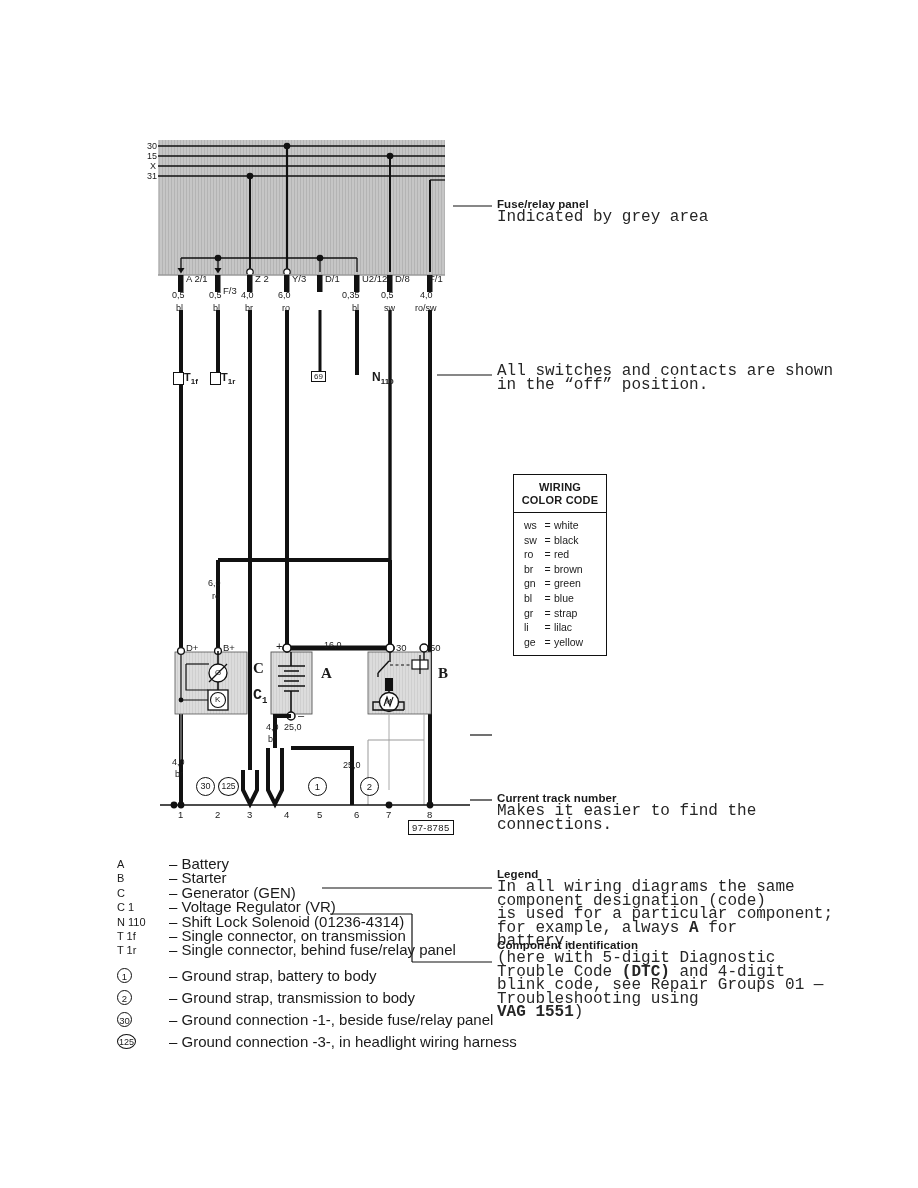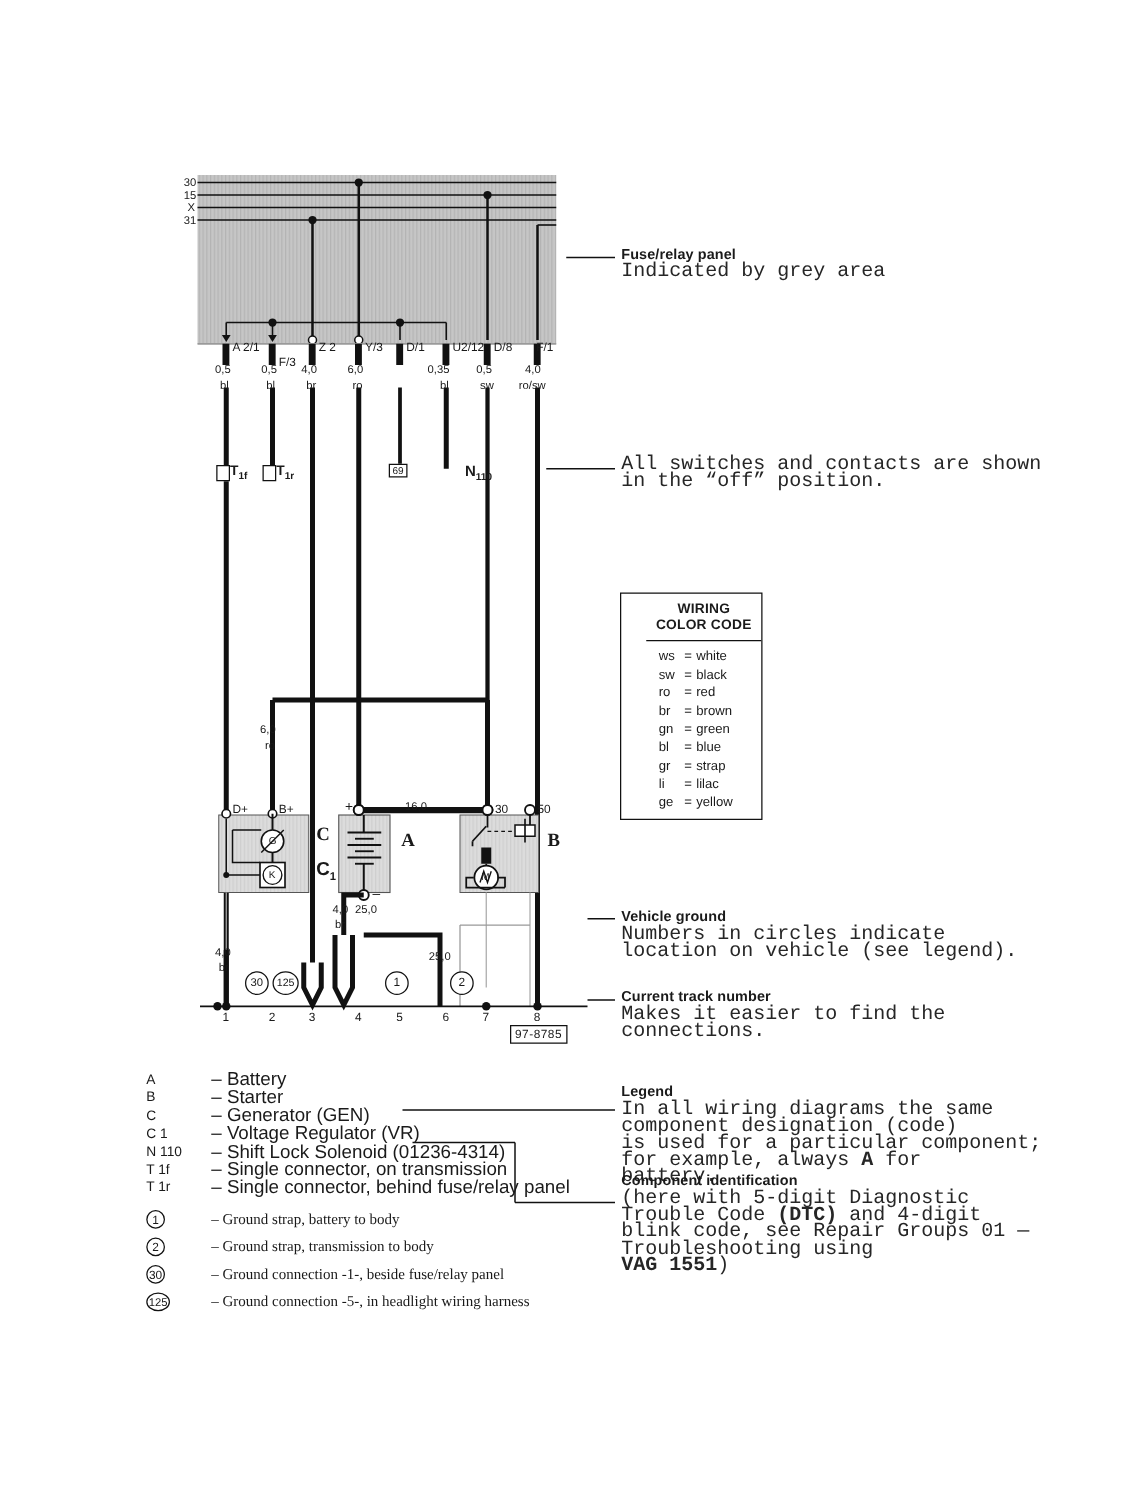--- a/index.html
+++ b/index.html
@@ -11,48 +11,48 @@
   .stage{position:absolute;left:0;top:0;width:918px;height:1188px;overflow:hidden;}
   svg.diagram{position:absolute;left:0;top:0;width:918px;height:1188px;}
 
   
   .ann{position:absolute;}
   .ann .hd{font-weight:bold;font-size:11.5px;line-height:14px;letter-spacing:.1px;}
   .ann .bd{font-size:16px;line-height:13.5px;color:#262626;font-family:Liberation Mono, monospace;}
   .ann .bd b{font-weight:bold;}
 
   
-  .wcc{position:absolute;left:496px;top:474px;width:92px;border:1.6px solid #111;background:#fff;padding-left:20px;}
+  .wcc{position:absolute;left:513px;top:474px;width:92px;border:1.6px solid #111;background:#fff;}
   .wcc .wcc-title{text-align:center;font-weight:bold;font-size:11px;line-height:13px;
      padding:6px 0 5px;border-bottom:1.6px solid #111;letter-spacing:.2px;}
   .wcc table{border-collapse:collapse;margin:5px 0 6px 10px;}
   .wcc td{font-size:10.5px;line-height:14.6px;padding:0;}
   .wcc td.ab{width:17px;}
   .wcc td.eq{width:13px;text-align:center;}
 
   
   .legend{position:absolute;left:117px;top:857px;}
   .legend .row{display:flex;align-items:flex-start;height:14.4px;}
   .legend .code{width:52px;font-size:11px;line-height:14.4px;}
   .legend .desc{font-size:15px;line-height:14.4px;white-space:nowrap;}
   .legend .gap{height:7px;}
   .legend .grow{display:flex;align-items:center;height:22px;}
   .legend .gcode{width:52px;display:flex;align-items:center;}
-  .legend .gdesc{font-size:12px;white-space:nowrap;font-family:Liberation Serif, serif;}
+  .legend .gdesc{font-size:15px;white-space:nowrap;}
   .circ{display:inline-block;border:1.3px solid #111;border-radius:50%;
         text-align:center;font-size:9.5px;line-height:15px;height:15px;min-width:15px;
         padding:0 1px;box-sizing:border-box;}
   .circ.w2{font-size:9px;line-height:15px;}
 
   
   .lbl{position:absolute;font-size:9px;line-height:10px;white-space:nowrap;}
   .lbl.sm{font-size:8.2px;}
   .lbl.bus{font-size:9px;}
   .lbl.comp{font-size:15px;font-weight:bold;font-family:"Liberation Serif",serif;}
-  .lbl.compsub{font-size:15px;font-weight:bold;font-family:Liberation Sans, sans-serif;}
+  .lbl.compsub{font-size:15px;font-weight:bold;font-family:Liberation Mono, monospace;}
   .lbl.term{font-size:9.5px;}
   .lbl.conn{font-size:11px;font-weight:bold;}
   .lbl.conn sub{font-size:8px;font-weight:bold;}
   .lbl.track{font-size:9.5px;}
   .code-box{position:absolute;border:1px solid #111;font-size:9.5px;
      padding:1px 3px;background:#fff;letter-spacing:.4px;}
   .fuse-box{position:absolute;border:1px solid #111;font-size:8px;
      padding:0 2px;background:#fff;}
   .ground-circ{position:absolute;border:1.3px solid #111;border-radius:50%;
      text-align:center;box-sizing:border-box;background:#fff;}
@@ -409,24 +409,20 @@
 
   <div class="ann" style="left:497px;top:197px;width:330px;">
     <div class="hd">Fuse/relay panel</div>
     <div class="bd">Indicated by grey area</div>
   </div>
 
   <div class="ann" style="left:497px;top:365px;width:340px;">
     <div class="bd">All switches and contacts are shown in the “off” position.</div>
   </div>
 
-  <div class="ann" style="left:497px;top:727px;width:340px;">
-    <div class="hd">Vehicle ground</div>
-    <div class="bd">Numbers in circles indicate location on vehicle (see legend).</div>
-  </div>
 
   <div class="ann" style="left:497px;top:791px;width:340px;">
     <div class="hd">Current track number</div>
     <div class="bd">Makes it easier to find the connections.</div>
   </div>
 
   <div class="ann" style="left:497px;top:867px;width:340px;">
     <div class="hd">Legend</div>
     <div class="bd">
       <div>In all wiring diagrams the same component designation (code)</div>
@@ -491,17 +487,17 @@
     <div class="grow">
       <div class="gcode">
           <span class="circ">30</span>
         </div>
       <div class="gdesc">– Ground connection -1-, beside fuse/relay panel</div>
     </div>
     <div class="grow">
       <div class="gcode">
           <span class="circ w2" style="min-width:19px;">125</span>
         </div>
-      <div class="gdesc">– Ground connection -5-, in headlight wiring harness</div>
+      <div class="gdesc">– Ground connection -3-, in headlight wiring harness</div>
     </div>
   </div>
 
 </div>
 
 </body></html>

